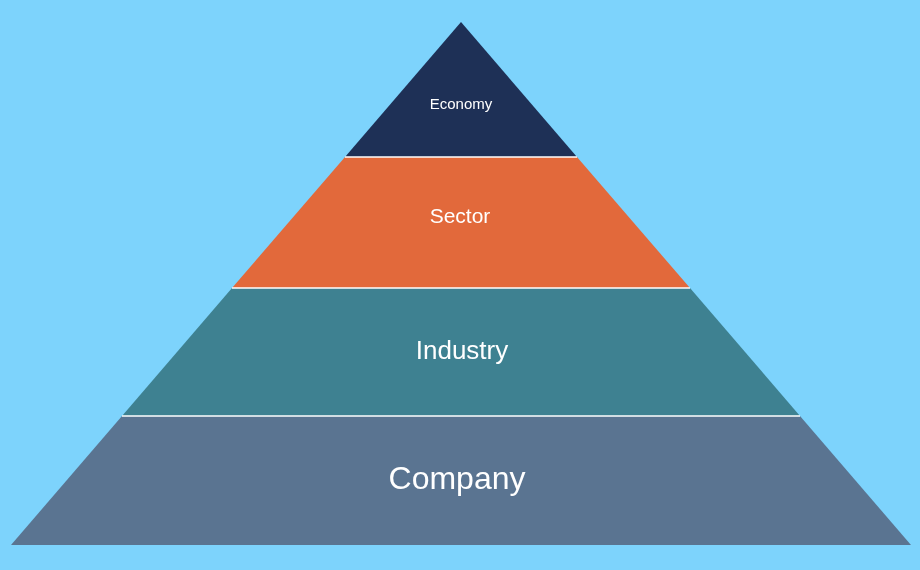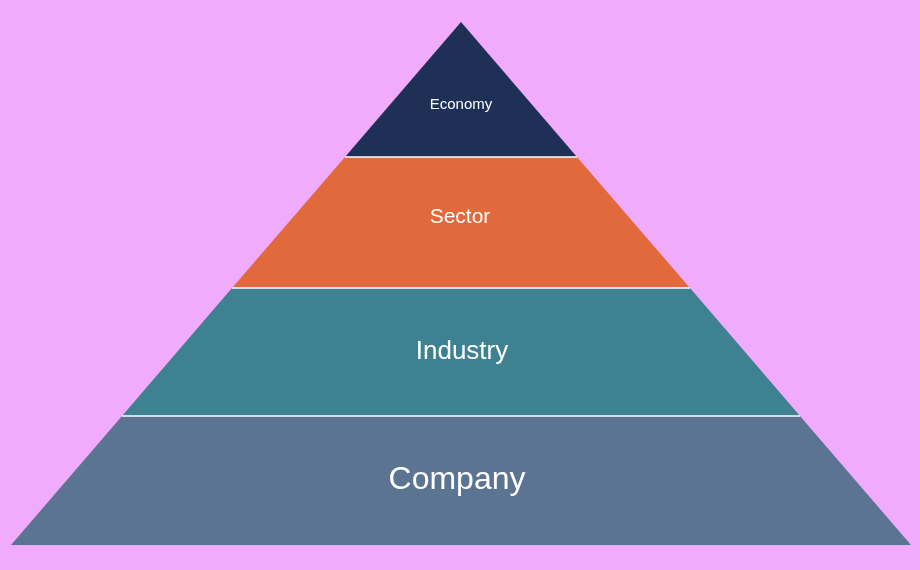--- a/index.html
+++ b/index.html
@@ -4,21 +4,21 @@
 <style>
   html, body {
     margin: 0;
     padding: 0;
     background: #ffffff;
   }
   .canvas {
     position: relative;
     width: 920px;
     height: 570px;
-    background: #f0abfc;
+    background: #7dd3fc;
     overflow: hidden;
     font-family: "Liberation Sans", sans-serif;
   }
   svg { display: block; }
   .layer-label {
     font-family: "Liberation Sans", sans-serif;
     fill: #ffffff;
     text-anchor: middle;
   }
   .separator {

